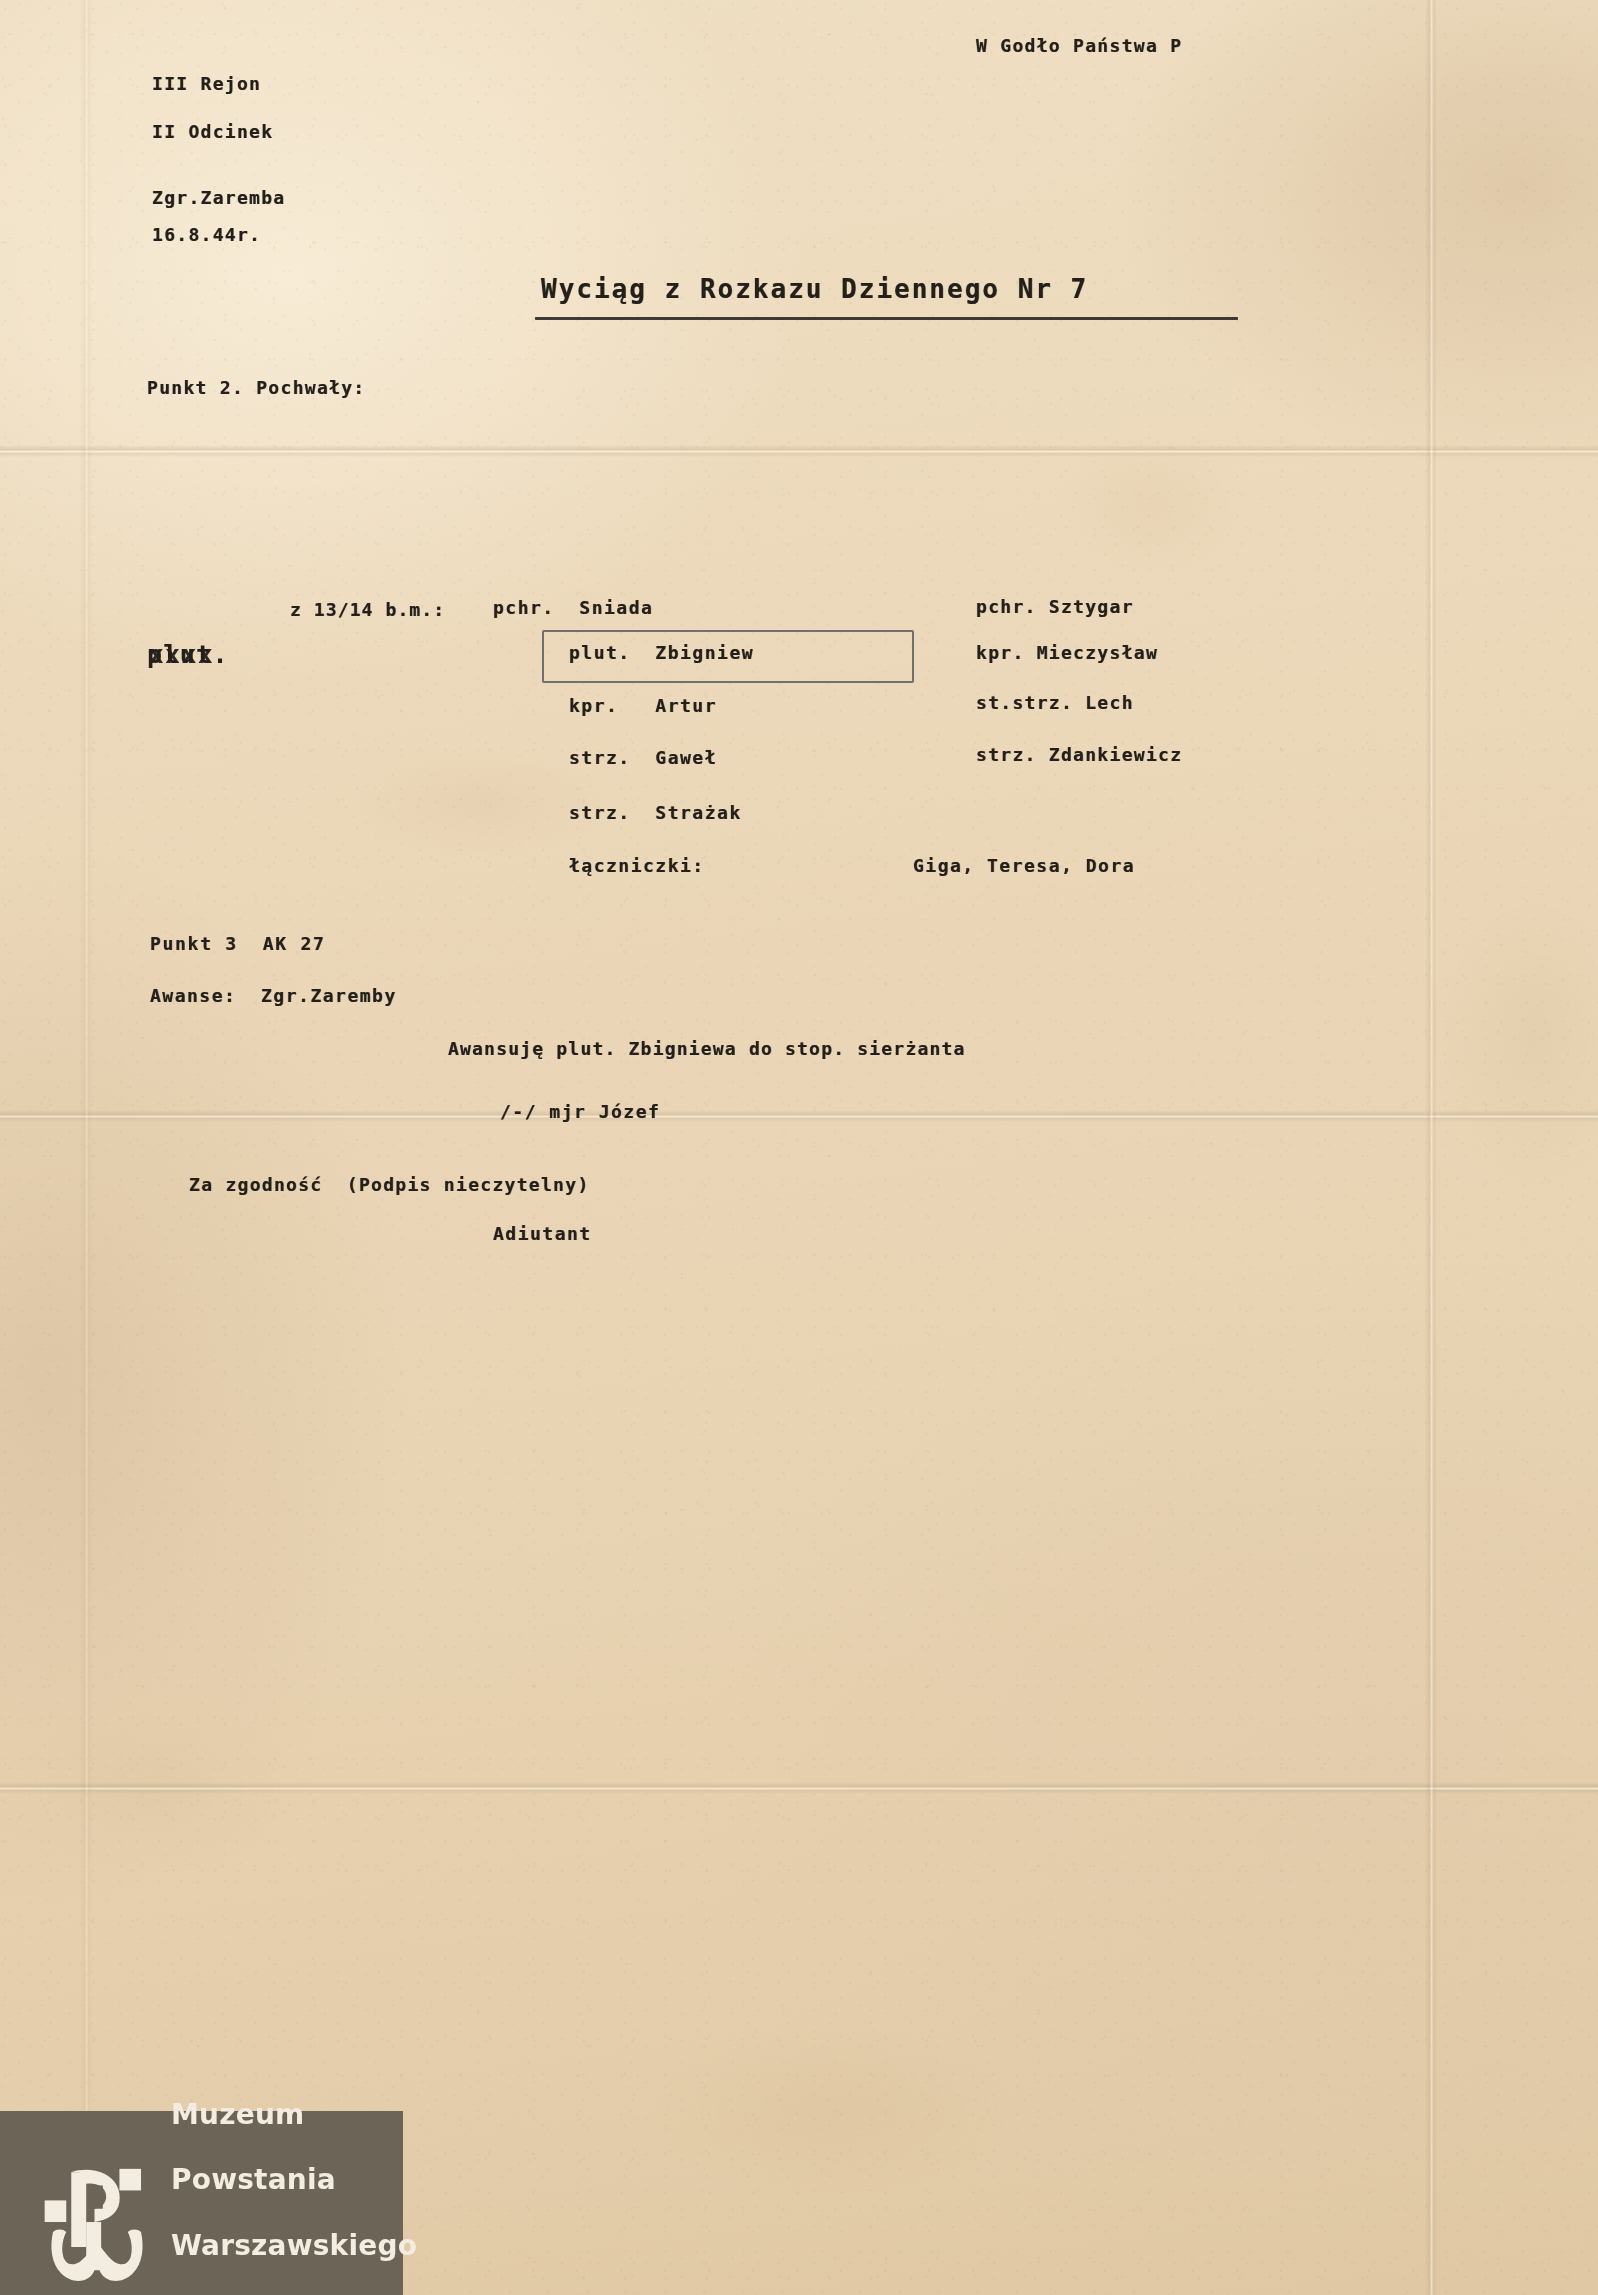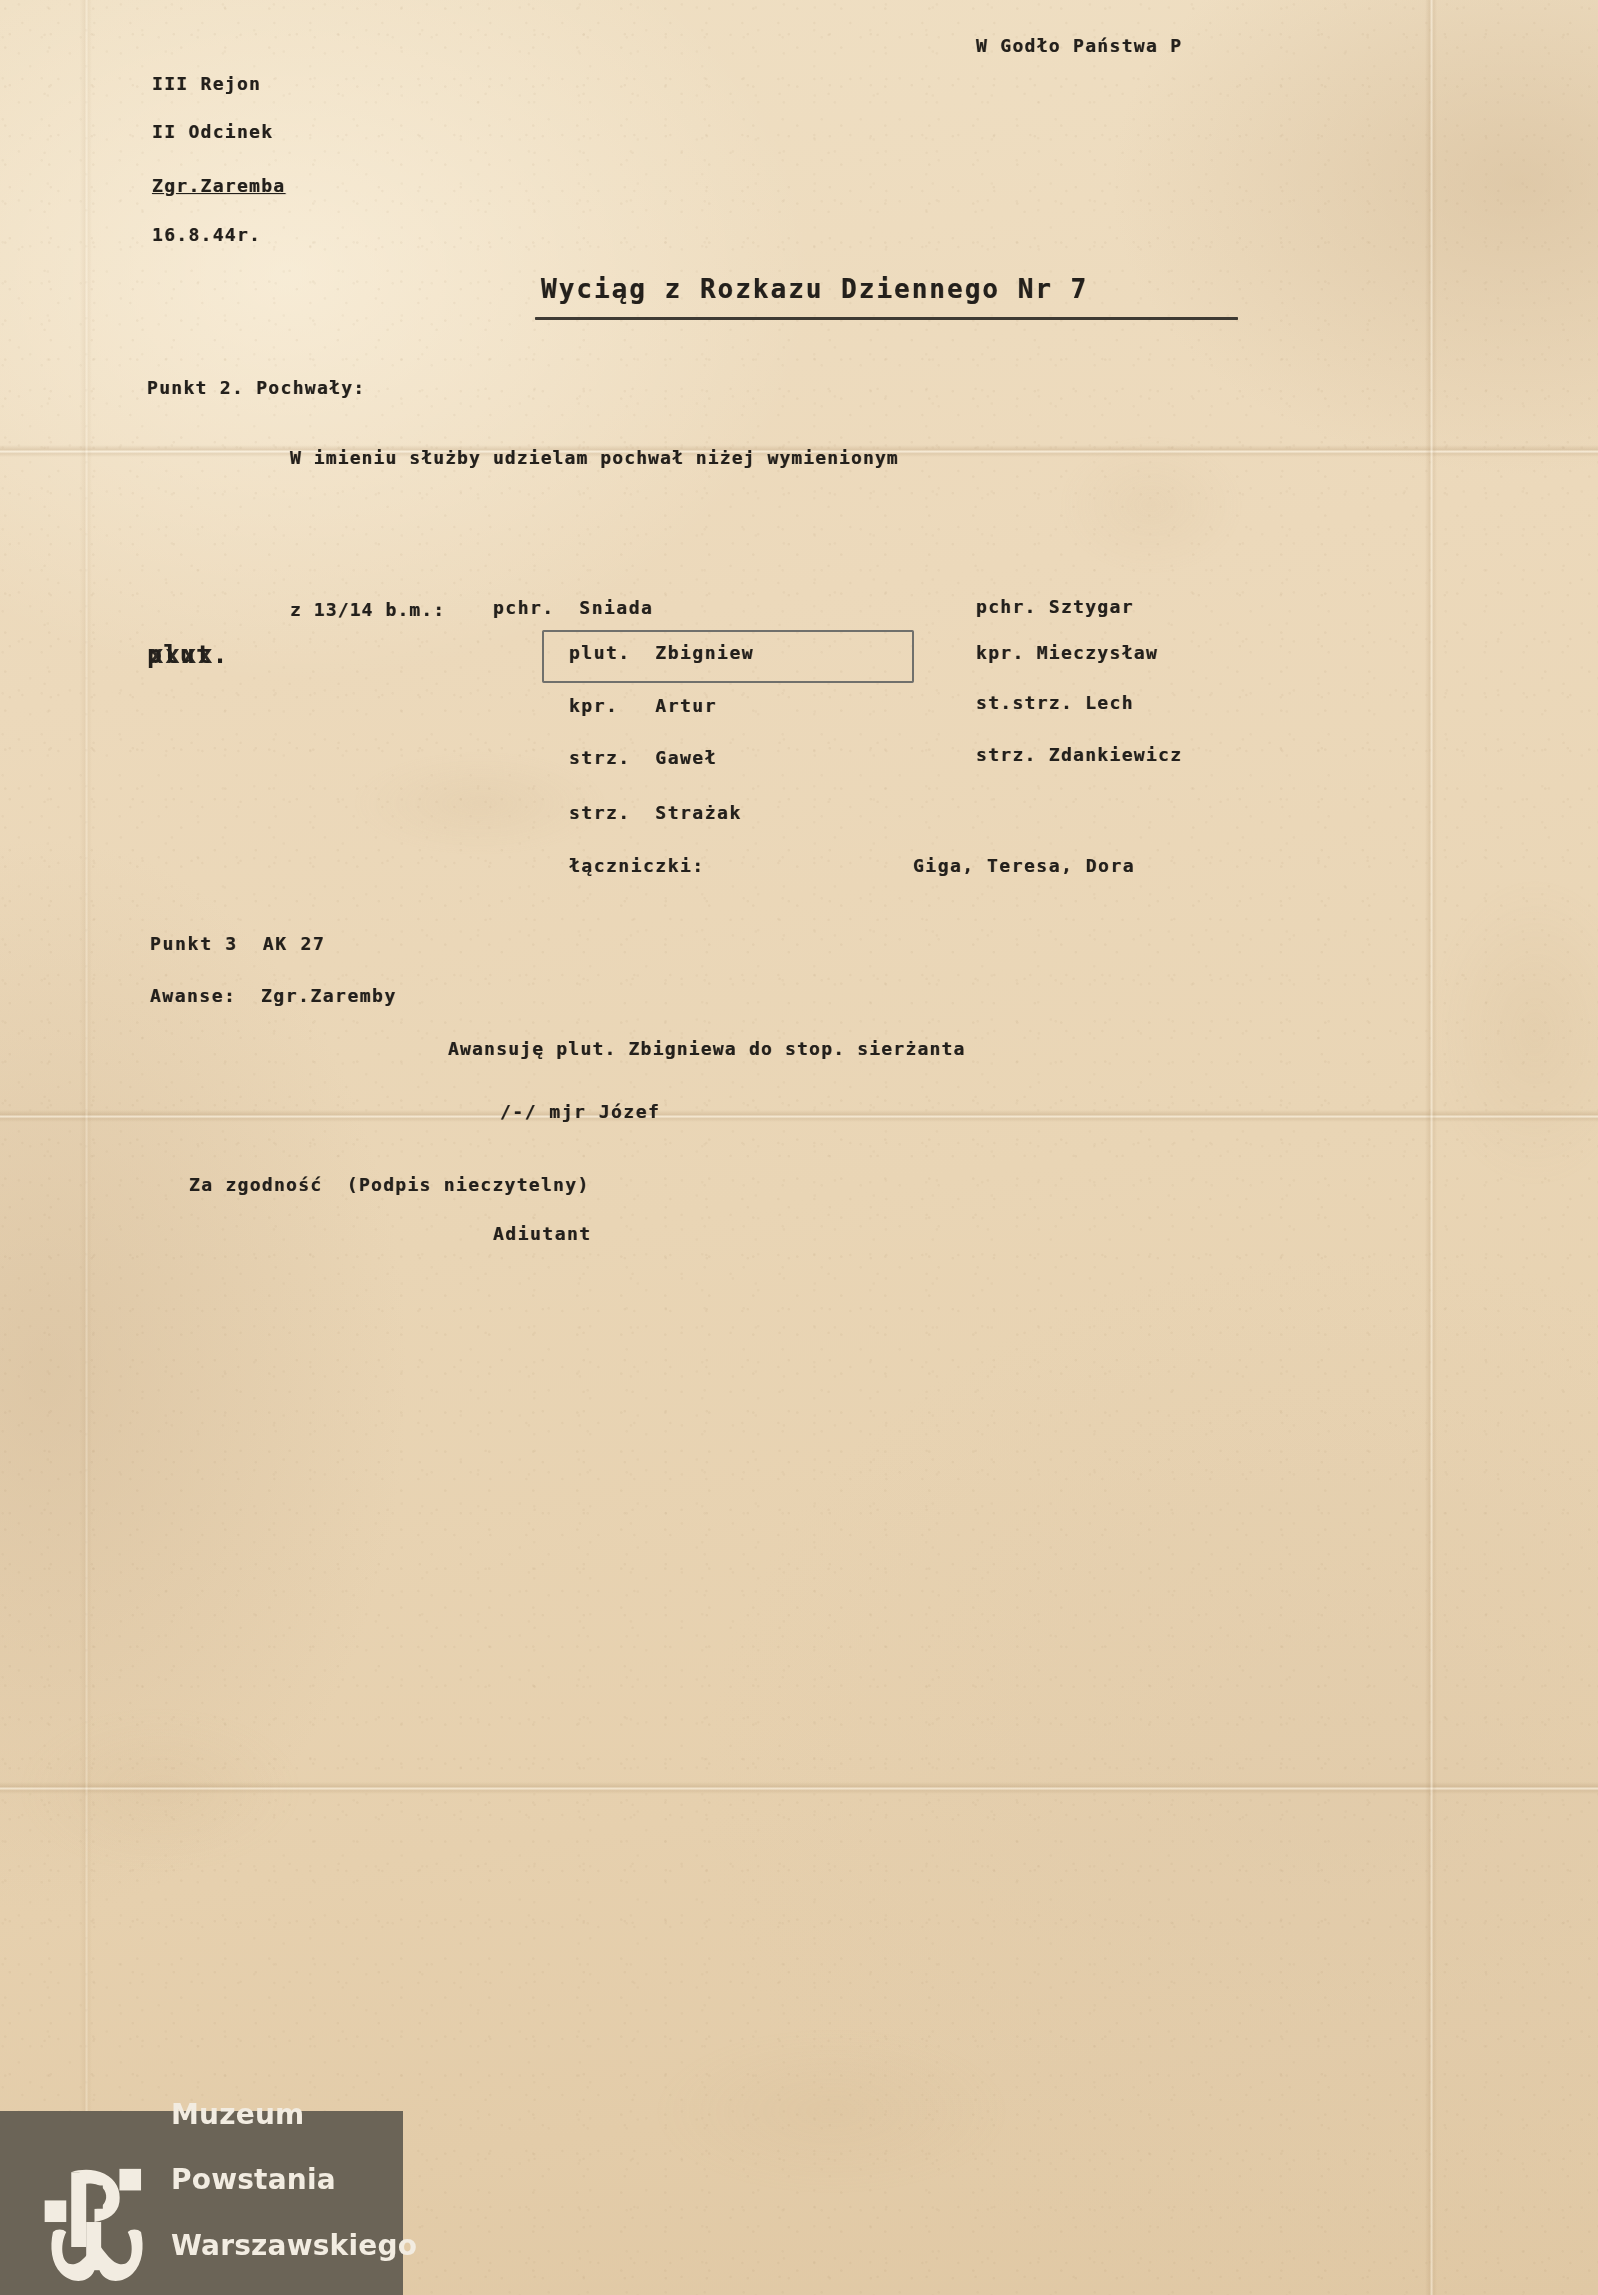--- a/index.html
+++ b/index.html
@@ -118,29 +118,28 @@
   <div class="crease h" style="top:445px;"></div>
   <div class="crease h" style="top:1110px;"></div>
   <div class="crease h" style="top:1782px;"></div>
   <div class="crease v" style="left:1425px;"></div>
   <div class="crease v" style="left:80px;opacity:.55;"></div>
 
   <div class="t" style="left:976px;top:37px;">W Godło Państwa P</div>
 
   <div class="t" style="left:152px;top:75px;">III Rejon</div>
   <div class="t" style="left:152px;top:123px;">II Odcinek</div>
-  <div class="t" style="left:152px;top:177px;text-decoration:underline;">Zgr.Zaremba</div>
+  <div class="t" style="left:152px;top:189px;">Zgr.Zaremba</div>
   <div class="t" style="left:152px;top:226px;">16.8.44r.</div>
 
   <div class="t" style="left:541px;top:276px;font-size:26px;letter-spacing:2px;text-align:right;">Wyciąg z Rozkazu Dziennego Nr 7</div>
   <div id="title-rule" style="left:535px;top:317px;width:703px;"></div>
 
   <div class="t" style="left:147px;top:379px;">Punkt 2. Pochwały:</div>
 
-  <div class="t" style="left:290px;top:449px;letter-spacing:1.1px;">W imieniu służby udzielam pochwał niżej wymienionym</div>
 
   <div class="t" style="left:290px;top:601px;letter-spacing:1.1px;">z 13/14 b.m.:</div>
   <div class="t" style="left:493px;top:599px;letter-spacing:1.5px;">pchr.  Sniada</div>
 
   <div id="struck" style="left:147px;top:640px;width:112px;height:28px;">
     <span class="xs">plut.</span>
     <span class="xs" style="left:1.7px;opacity:.95;">xxxx</span>
   </div>
 
   <div id="highlight-box" style="left:542px;top:630px;width:368px;height:49px;"></div>

